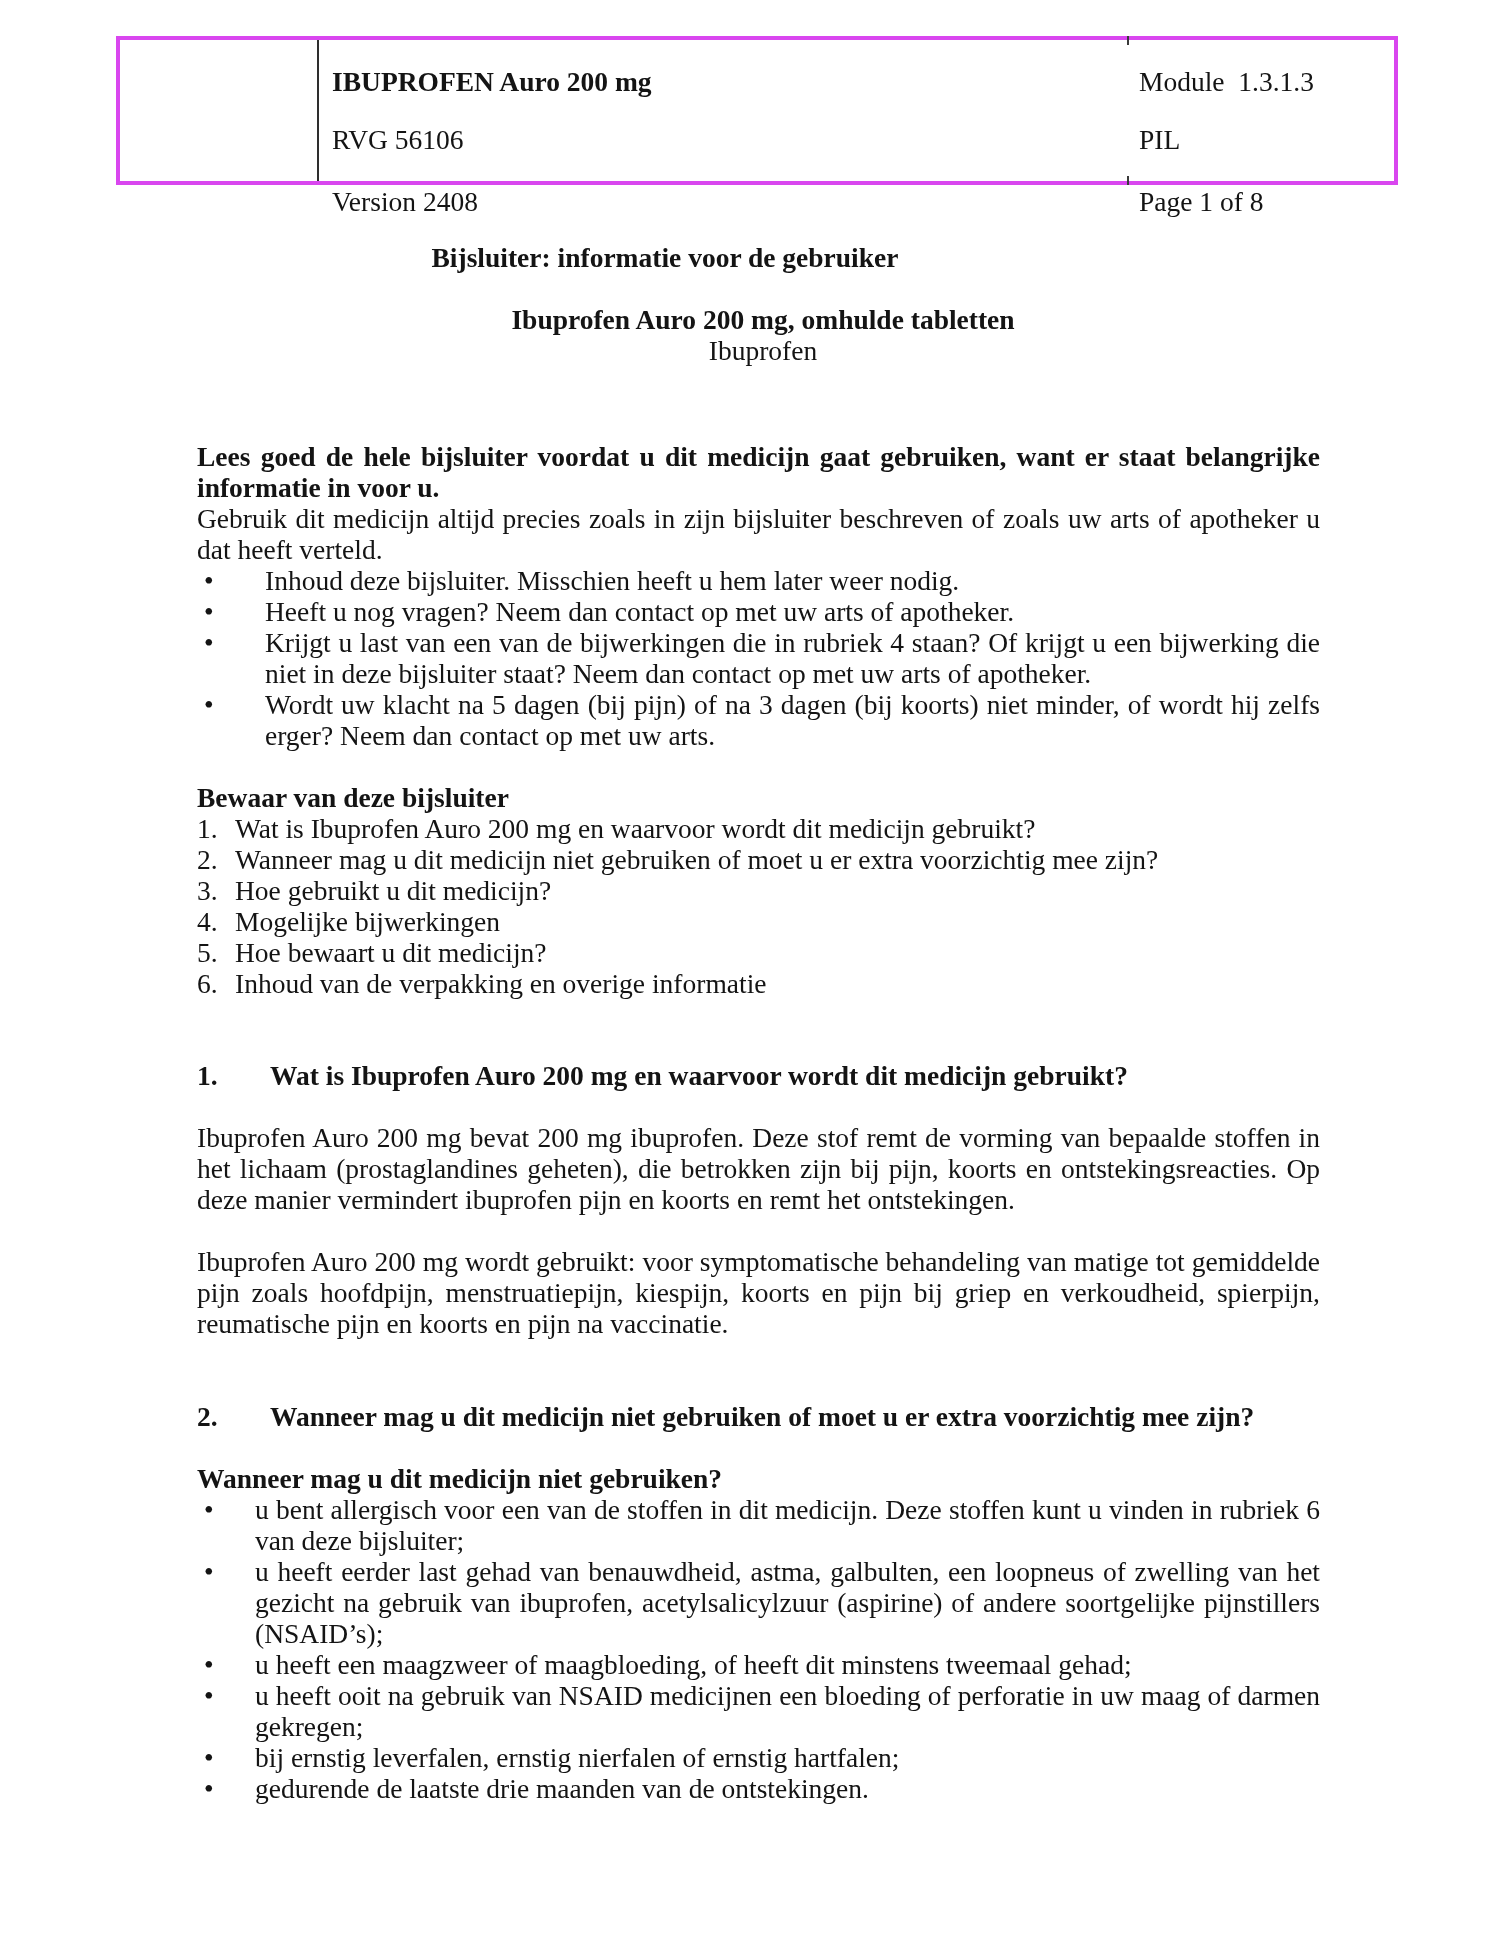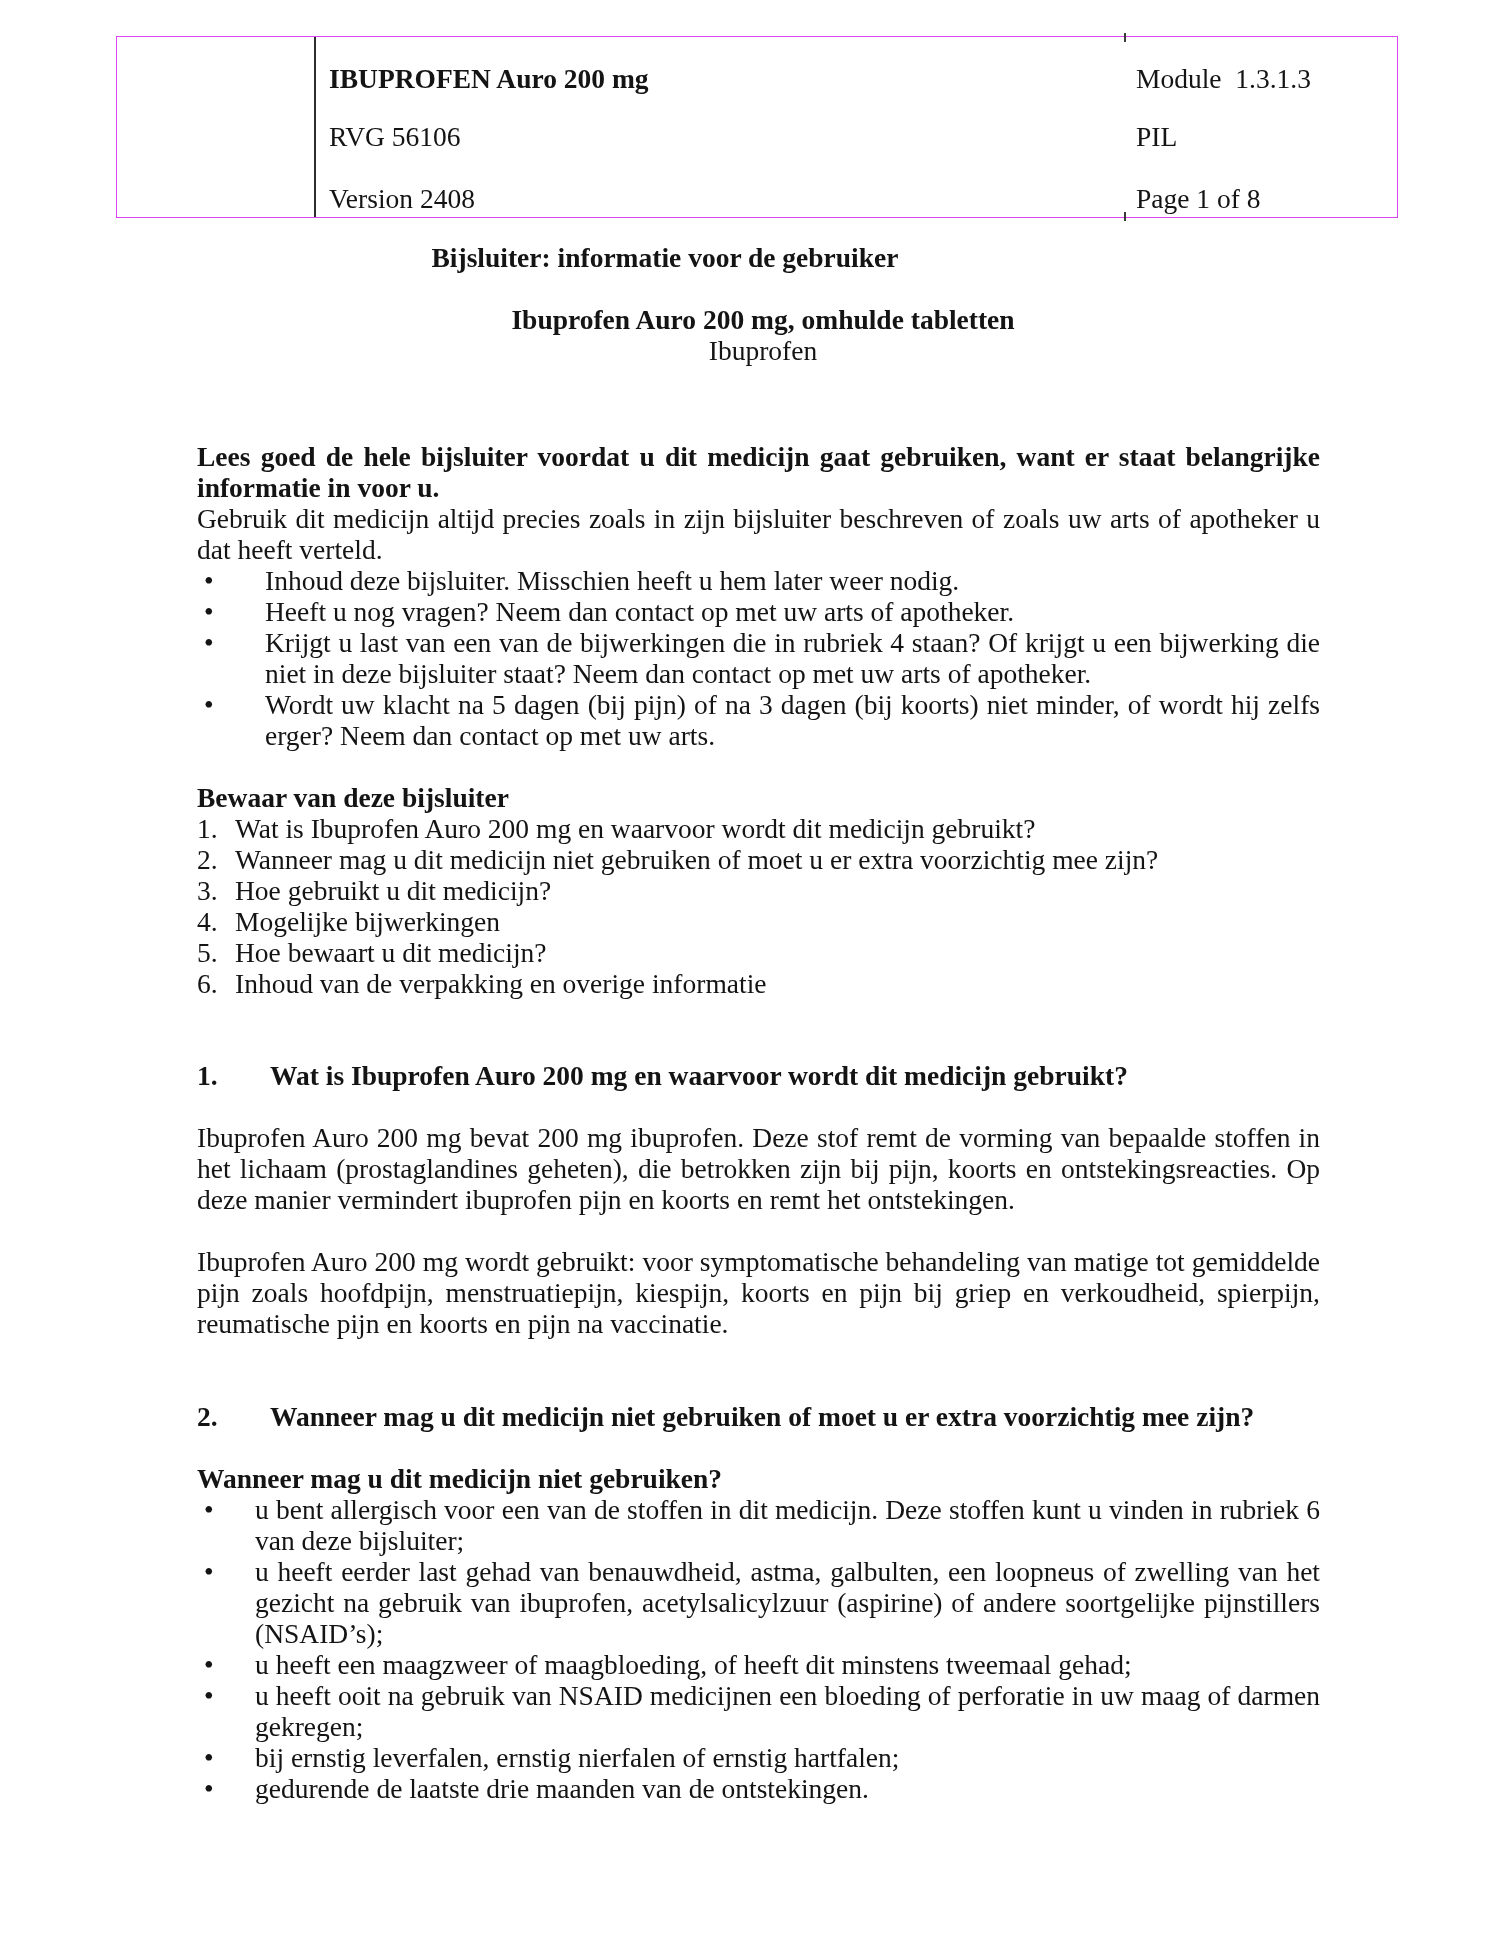--- a/index.html
+++ b/index.html
@@ -23,22 +23,22 @@
   .center { text-align: center; }
   .jpara { text-align: justify; text-align-last: left; }
   p { margin: 0; }
 
   
   .header-table {
     position: absolute;
     left: 116px;
     top: 36px;
     width: 1282px;
-    height: 182px;
-    border: 1px solid #d946ef;
+    height: 149px;
+    border: 4px solid #d946ef;
     box-sizing: border-box;
   }
   .header-table .v-divider {
     position: absolute;
     left: 197px;
     top: 0;
     bottom: 0;
     width: 2px;
     background: #2e2e2e;
   }

